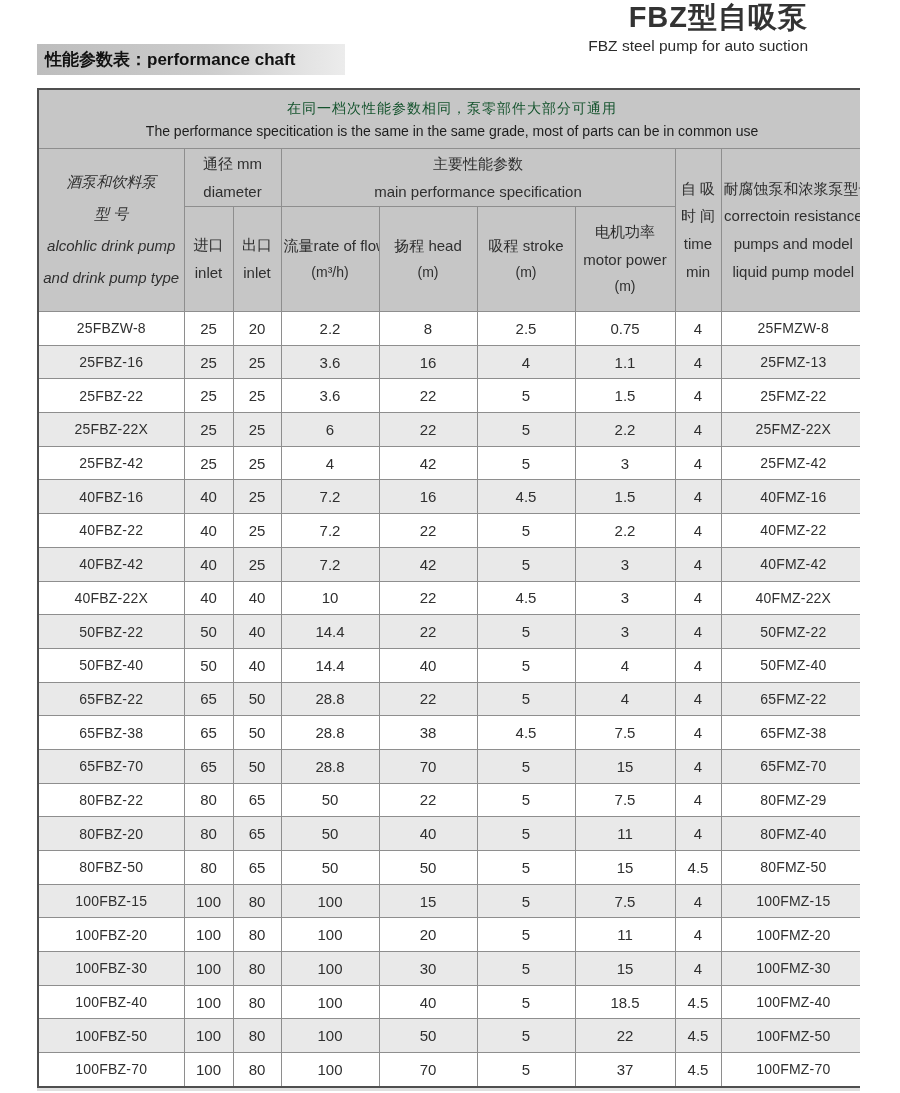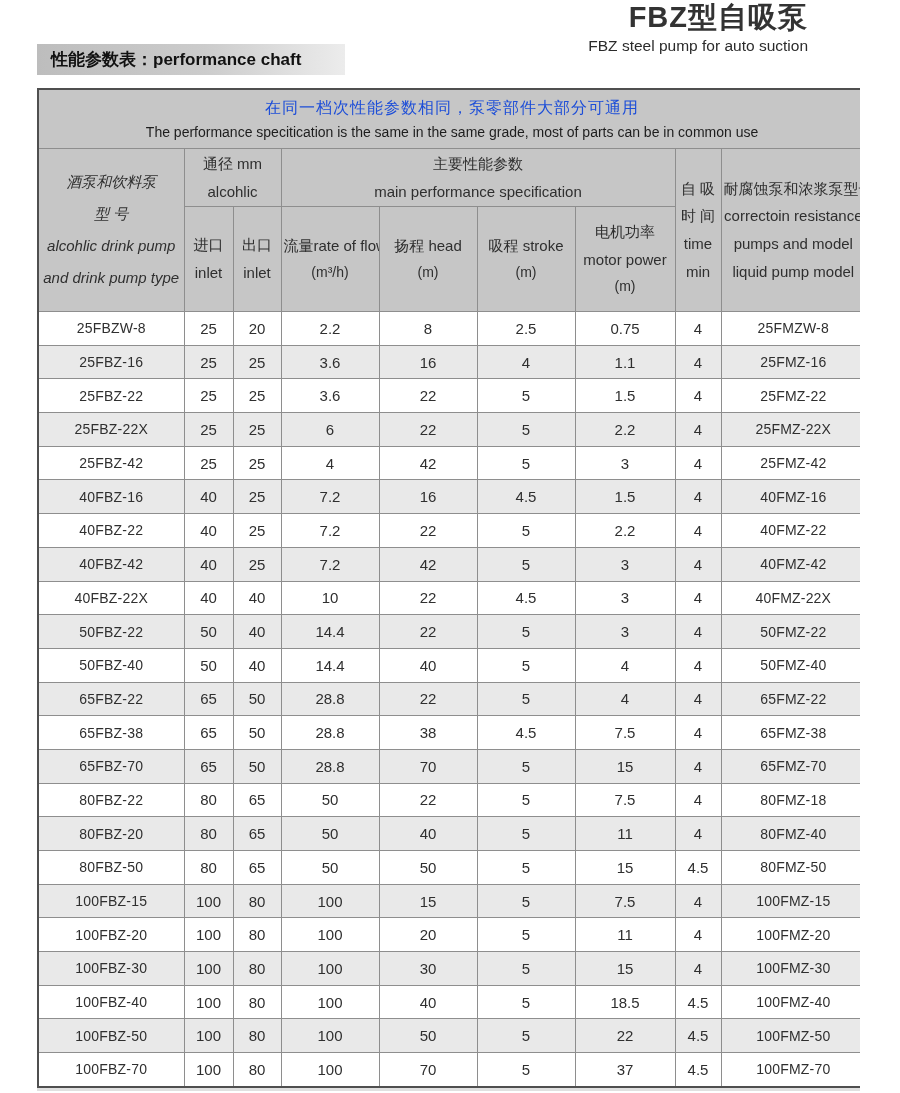--- a/index.html
+++ b/index.html
@@ -40,21 +40,21 @@
     margin-top:3px;
   }
   
   .section-heading{
     position:absolute;
     left:37px;
     top:44px;
     width:308px;
     height:31px;
     box-sizing:border-box;
-    padding-left:14px;
+    padding-left:8px;
     background:linear-gradient(90deg,#bdbdbd 0%,#cccccc 55%,#ececec 100%);
     font-size:17px;
     font-weight:bold;
     line-height:31px;
     color:#111;
     white-space:nowrap;
   }
   
   table.spec{
     position:absolute;
@@ -73,21 +73,21 @@
     font-weight:normal;
     color:var(--text);
     padding:0 2px;
     overflow:hidden;
   }
   
   td.note-cell{
     background:var(--header-bg);
     height:58px;
   }
-  .note-cn{font-size:16px;color:#1d4ed8;margin-bottom:5px;letter-spacing:1px;}
+  .note-cn{font-size:14px;color:#14532d;margin-bottom:5px;letter-spacing:1px;}
   .note-en{font-size:14px;color:#1d1d1d;}
   
   thead th{
     background:var(--header-bg);
     font-size:15px;
   }
   tr.hdr1 th{height:57px;text-align:center;}
   tr.hdr2 th{height:104px;}
   .hl{line-height:1.85;}
   .hl div{white-space:nowrap;}
@@ -135,21 +135,21 @@
       </tr>
       <tr class="hdr1">
         <th rowspan="2" class="model-head">
           <div>酒泵和饮料泵</div>
           <div>型  号</div>
           <div>alcohlic drink pump</div>
           <div>and drink pump type</div>
         </th>
         <th colspan="2" class="hl">
           <div>通径 mm</div>
-          <div>alcohlic</div>
+          <div>diameter</div>
         </th>
         <th colspan="4" class="hl">
           <div>主要性能参数</div>
           <div>main performance specification</div>
         </th>
         <th rowspan="2" class="hl">
           <div>自 吸</div>
           <div>时 间</div>
           <div>time</div>
           <div>min</div>
@@ -203,21 +203,21 @@
     </tr>
         <tr class="alt">
       <td class="model-col">25FBZ-16</td>
       <td>25</td>
       <td>25</td>
       <td>3.6</td>
       <td>16</td>
       <td>4</td>
       <td>1.1</td>
       <td>4</td>
-      <td class="model-col">25FMZ-16</td>
+      <td class="model-col">25FMZ-13</td>
     </tr>
         <tr>
       <td class="model-col">25FBZ-22</td>
       <td>25</td>
       <td>25</td>
       <td>3.6</td>
       <td>22</td>
       <td>5</td>
       <td>1.5</td>
       <td>4</td>
@@ -346,21 +346,21 @@
     </tr>
         <tr>
       <td class="model-col">80FBZ-22</td>
       <td>80</td>
       <td>65</td>
       <td>50</td>
       <td>22</td>
       <td>5</td>
       <td>7.5</td>
       <td>4</td>
-      <td class="model-col">80FMZ-18</td>
+      <td class="model-col">80FMZ-29</td>
     </tr>
         <tr class="alt">
       <td class="model-col">80FBZ-20</td>
       <td>80</td>
       <td>65</td>
       <td>50</td>
       <td>40</td>
       <td>5</td>
       <td>11</td>
       <td>4</td>

